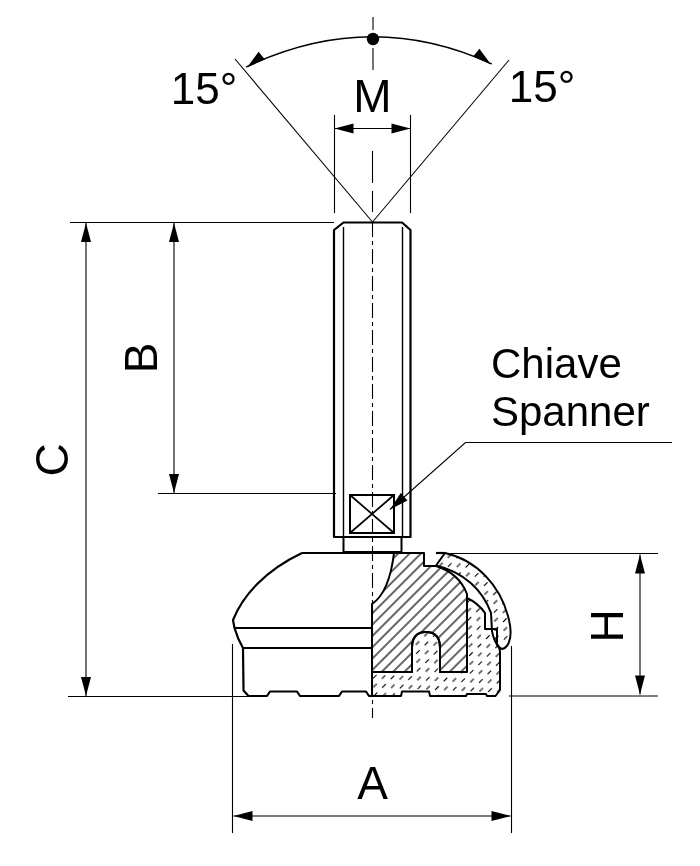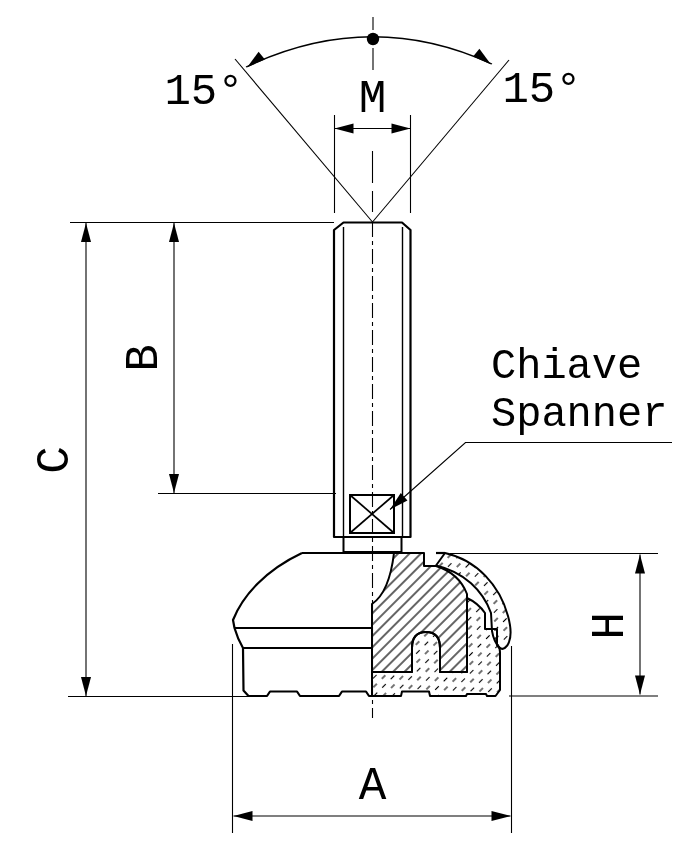--- a/index.html
+++ b/index.html
@@ -1,17 +1,17 @@
 <!DOCTYPE html>
 <html><head>
 <meta charset="utf-8">
 <style>
   html,body{margin:0;padding:0;background:#ffffff;}
   .stage{position:relative;width:700px;height:866px;background:#fff;overflow:hidden;
-         font-family:Liberation Mono, monospace;}
+         font-family:Liberation Sans, sans-serif;}
   svg{position:absolute;left:0;top:0;}
   text{fill:#000;}
   .dimtxt{font-size:46px;}
   .angtxt{font-size:44px;}
   .calltxt{font-size:42px;}
 </style>
 </head>
 <body>
 
 <div class="stage">

